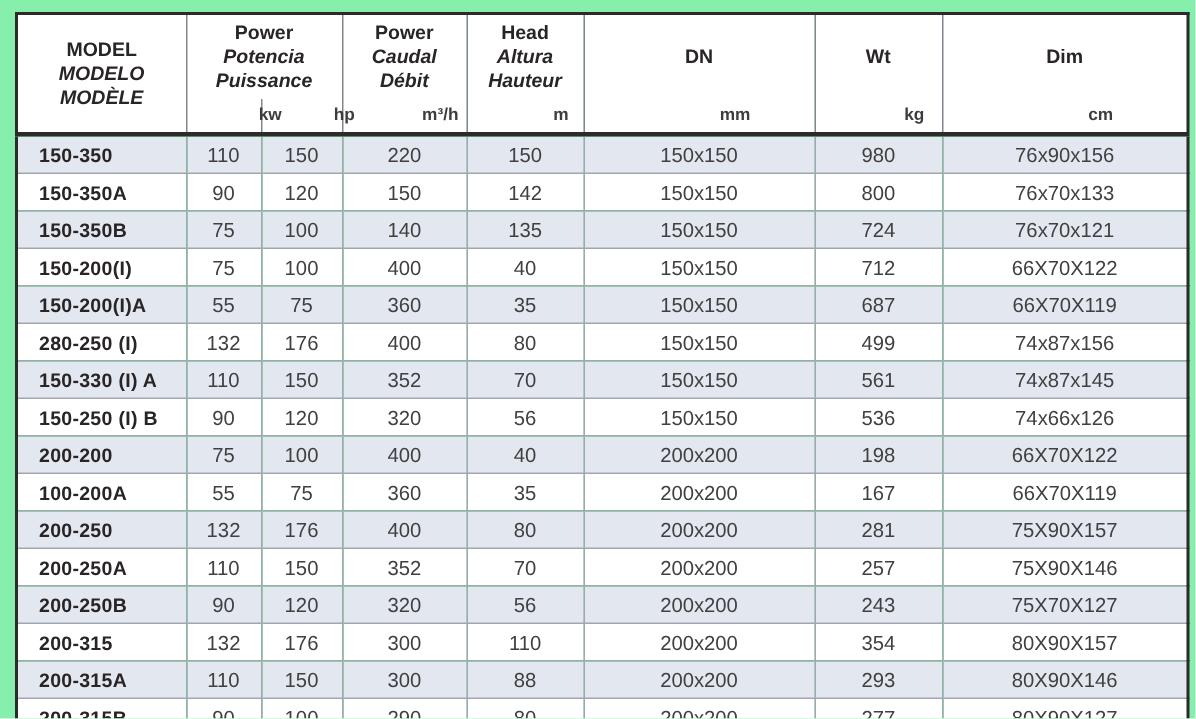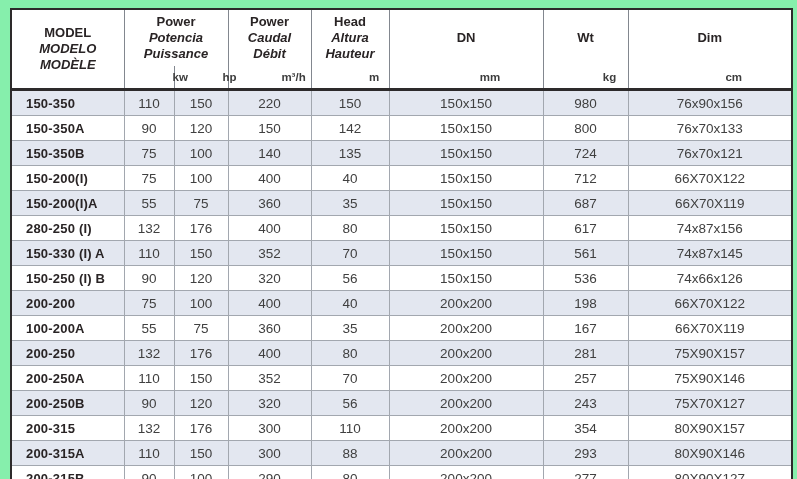--- a/index.html
+++ b/index.html
@@ -174,21 +174,21 @@
         <td>687</td>
         <td>66X70X119</td>
       </tr>
         <tr class="plain">
         <td class="model">280-250 (I)</td>
         <td>132</td>
         <td>176</td>
         <td>400</td>
         <td>80</td>
         <td>150x150</td>
-        <td>617</td>
+        <td>499</td>
         <td>74x87x156</td>
       </tr>
         <tr class="shaded">
         <td class="model">150-330 (I) A</td>
         <td>110</td>
         <td>150</td>
         <td>352</td>
         <td>70</td>
         <td>150x150</td>
         <td>561</td>

